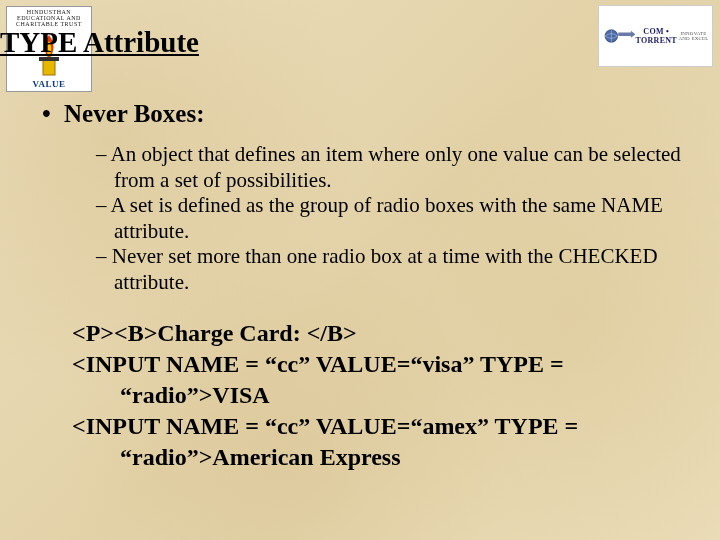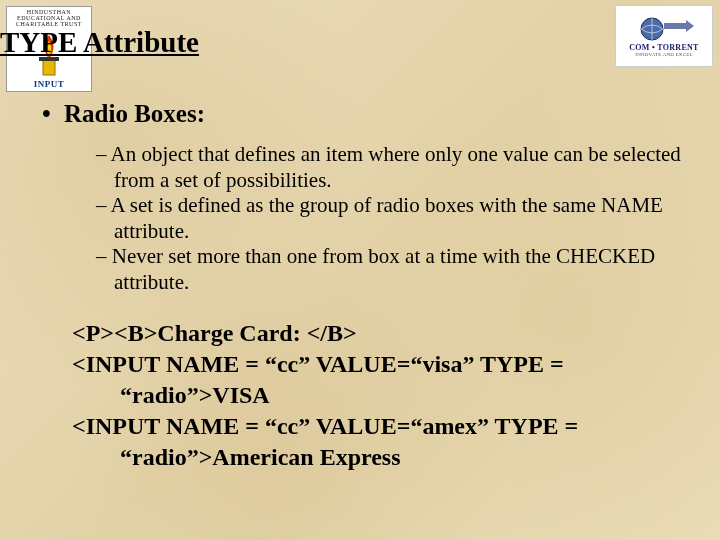--- a/index.html
+++ b/index.html
@@ -41,24 +41,24 @@
   }
   .logo-left .bottom-text {
     font-size: 9px;
     font-weight: bold;
     color: #0a3a8a;
     letter-spacing: 0.5px;
   }
   .logo-right {
     position: absolute;
     top: 6px; right: 8px;
-    width: 96px; height: 60px;
+    width: 113px; height: 60px;
     background: #fff;
     box-shadow: 0 0 0 1px #ccc;
-    display: flex; flex-direction: column; align-items: center; justify-content: center;
+    display: flex; flex-direction: row; align-items: center; justify-content: center;
     padding: 2px;
   }
   .logo-right .brand {
     font-size: 8px;
     font-weight: bold;
     text-align: center;
     color: #1a1a6a;
     letter-spacing: 0.3px;
   }
   .logo-right .tag {
@@ -132,41 +132,41 @@
 <div class="logo-left">
   <div class="top-text">HINDUSTHAN EDUCATIONAL AND CHARITABLE TRUST</div>
   <div class="torch-wrap">
     <svg viewBox="0 0 40 48" width="40" height="48">
       <rect x="14" y="30" width="12" height="16" fill="#e6b800" stroke="#a07000" stroke-width="1"></rect>
       <path d="M20 6 C14 14 14 22 20 30 C26 22 26 14 20 6 Z" fill="#e63900"></path>
       <path d="M20 12 C17 17 17 22 20 28 C23 22 23 17 20 12 Z" fill="#ffcc00"></path>
       <rect x="10" y="28" width="20" height="4" fill="#333"></rect>
     </svg>
   </div>
-  <div class="bottom-text">INPUT</div>
+  <div class="bottom-text">VALUE</div>
 </div>
 
 <div class="logo-right">
   <svg viewBox="0 0 60 28" width="60" height="28">
     <ellipse cx="18" cy="14" rx="11" ry="11" fill="#4a6aa8" stroke="#1a2a5a" stroke-width="1"></ellipse>
     <path d="M7 14 Q18 6 29 14 Q18 22 7 14" fill="none" stroke="#cfd8ee" stroke-width="0.8"></path>
     <line x1="18" y1="3" x2="18" y2="25" stroke="#cfd8ee" stroke-width="0.8"></line>
     <path d="M30 8 L52 8 L52 5 L60 11 L52 17 L52 14 L30 14 Z" fill="#6a7aa8"></path>
   </svg>
   <div class="brand">COM • TORRENT</div>
   <div class="tag">INNOVATE AND EXCEL</div>
 </div>
 
 <div class="title">TYPE Attribute</div>
 
 <div class="content">
-  <div class="bullet-1">Radio Boxes:</div>
+  <div class="bullet-1">Never Boxes:</div>
   <ul class="sublist">
     <li>An object that defines an item where only one value can be selected from a set of possibilities.</li>
     <li>A set is defined as the group of radio boxes with the same NAME attribute.</li>
-    <li>Never set more than one from box at a time with the CHECKED attribute.</li>
+    <li>Never set more than one radio box at a time with the CHECKED attribute.</li>
   </ul>
   <div class="code-block">
     <div class="line">&lt;P&gt;&lt;B&gt;Charge Card: &lt;/B&gt;</div>
     <div class="line">&lt;INPUT NAME = “cc” VALUE=“visa” TYPE = “radio”&gt;VISA</div>
     <div class="line">&lt;INPUT NAME = “cc” VALUE=“amex” TYPE = “radio”&gt;American Express</div>
   </div>
 </div>
 
 </body></html>

